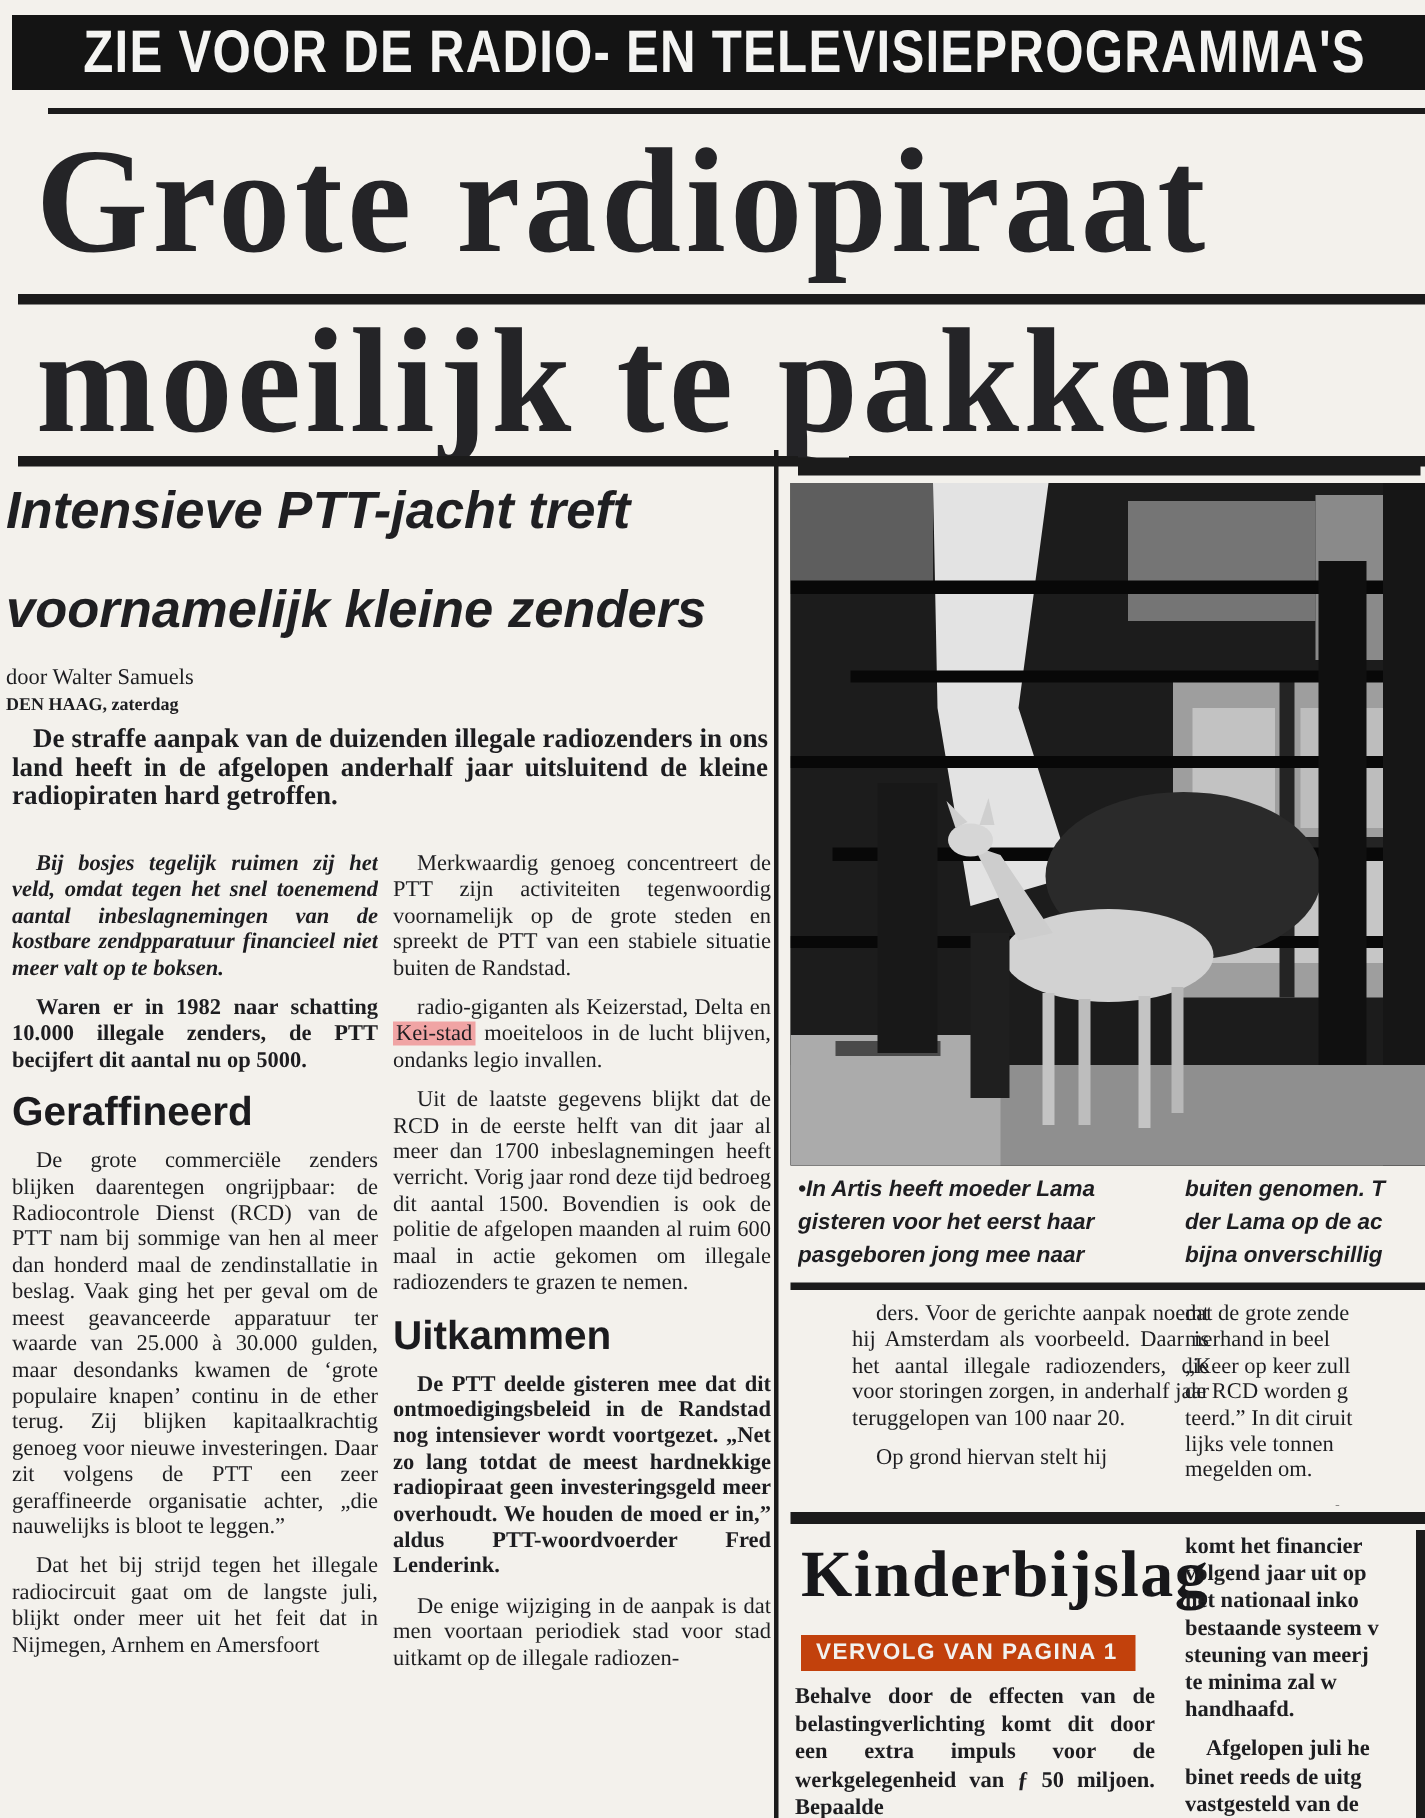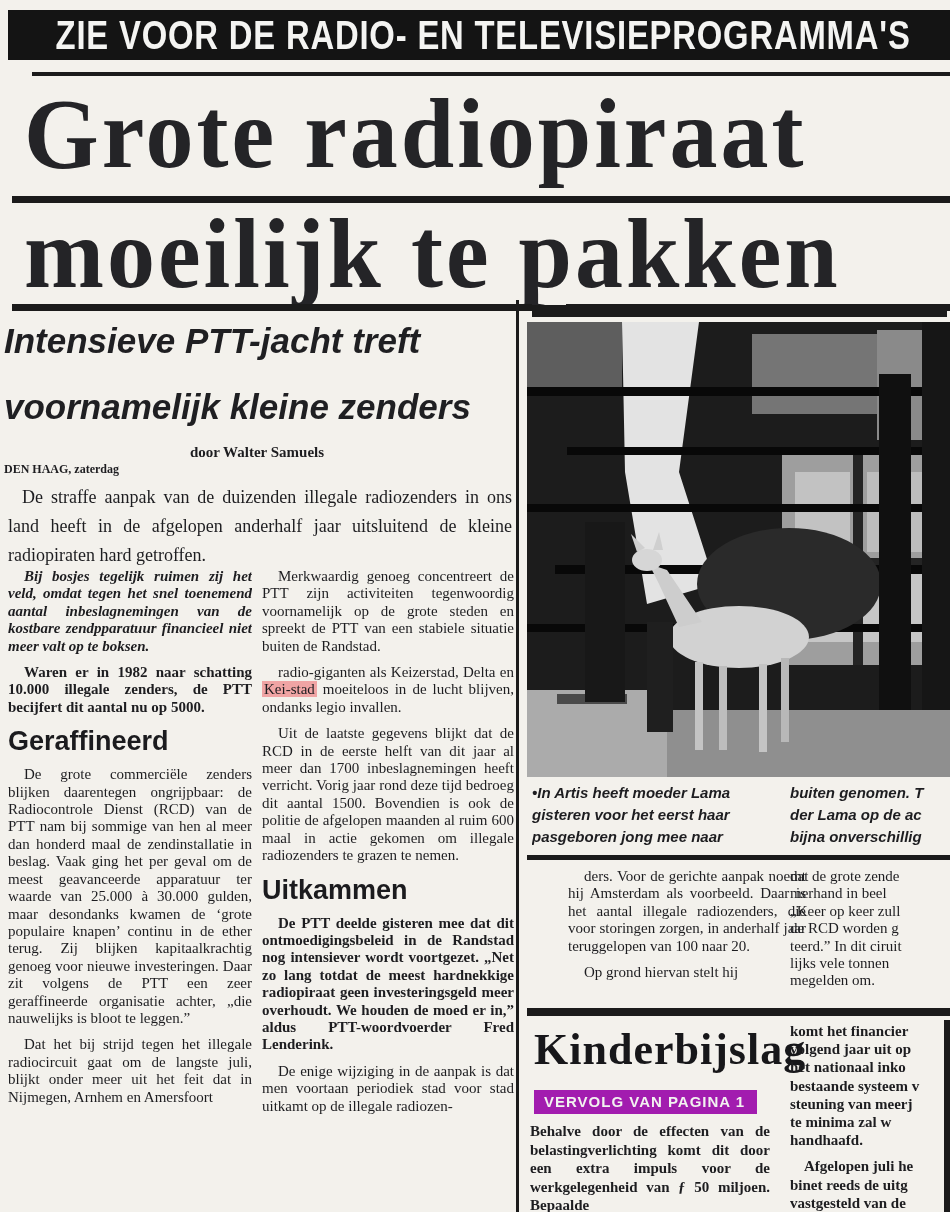--- a/index.html
+++ b/index.html
@@ -16,42 +16,42 @@
   .rule{background:#1b1b1b;}
 
   
   .headline{font-family:"Liberation Serif",serif;font-weight:bold;color:#242427;
             font-size:96px;line-height:1;white-space:nowrap;letter-spacing:3px;
             transform:scaleY(1.04);transform-origin:left top;}
 
   
   .subhead{font-family:"Liberation Sans",sans-serif;font-style:italic;font-weight:bold;
            font-size:35px;line-height:66px;color:#1f1f22;}
-  .byline{font-weight:bold;font-size:15px;text-align:center;}
+  .byline{font-weight:normal;font-size:15px;}
   .dateline{font-weight:bold;font-size:12px;padding-right:6px;}
 
-  .lead{font-weight:normal;font-size:18px;line-height:29px;text-align:justify;text-indent:14px;}
+  .lead{font-weight:bold;font-size:18px;line-height:19px;text-align:justify;text-indent:14px;}
 
   .col{overflow:hidden;}
   .col p{margin:0 0 9px 0;text-indent:16px;text-align:justify;
          font-size:15px;line-height:17.4px;}
   .col p.it{font-style:italic;font-weight:600;}
   .col p.bd{font-weight:bold;}
   .xhead{font-family:"Liberation Sans",sans-serif;font-weight:bold;font-size:27px;
          margin:10px 0 9px 0;color:#1b1b1e;}
   .hl{background:#f0a4a4;padding:0 2px;}
 
   .caption{font-family:"Liberation Sans",sans-serif;font-weight:bold;font-style:italic;
            font-size:15px;line-height:22px;overflow:hidden;}
   .preline{white-space:pre-line;font-size:15px;line-height:18px;overflow:hidden;}
   .indent{text-indent:14px;}
 
   .kinderhead{font-family:"Liberation Serif",serif;font-weight:bold;font-size:44px;
               letter-spacing:1px;color:#17171a;}
-  .badge{background:#a21caf;color:#f2f2f0;font-family:"Liberation Sans",sans-serif;
+  .badge{background:#c2410c;color:#f2f2f0;font-family:"Liberation Sans",sans-serif;
          font-weight:bold;font-size:15px;letter-spacing:1px;padding:3px 12px 4px 10px;
          display:inline-block;white-space:nowrap;}
   .boldcol{font-weight:bold;}
 
   .photo-frame{background:#111;}
   svg{display:block;}
 </style>
 </head>
 <body>
 

